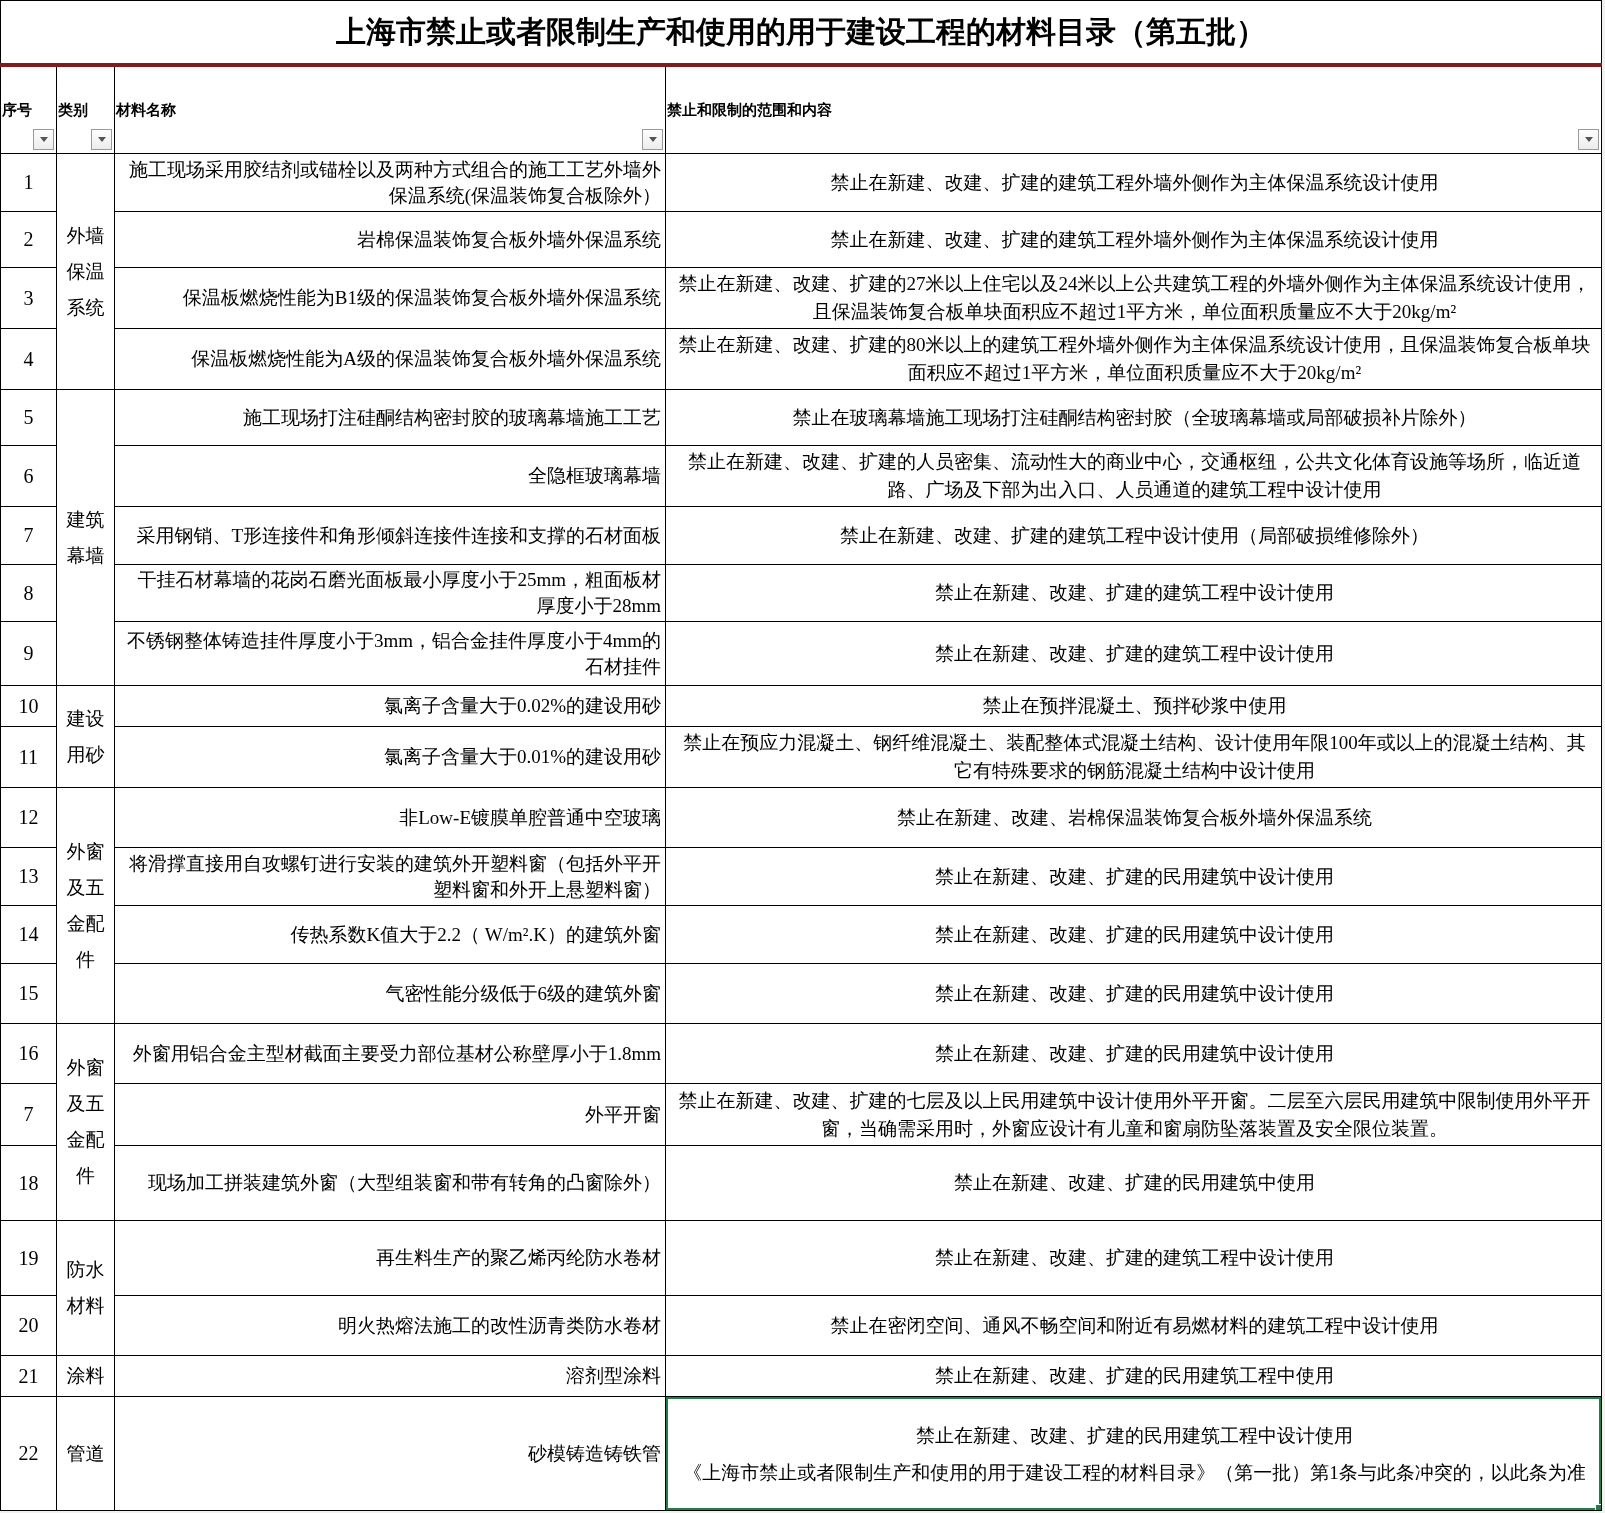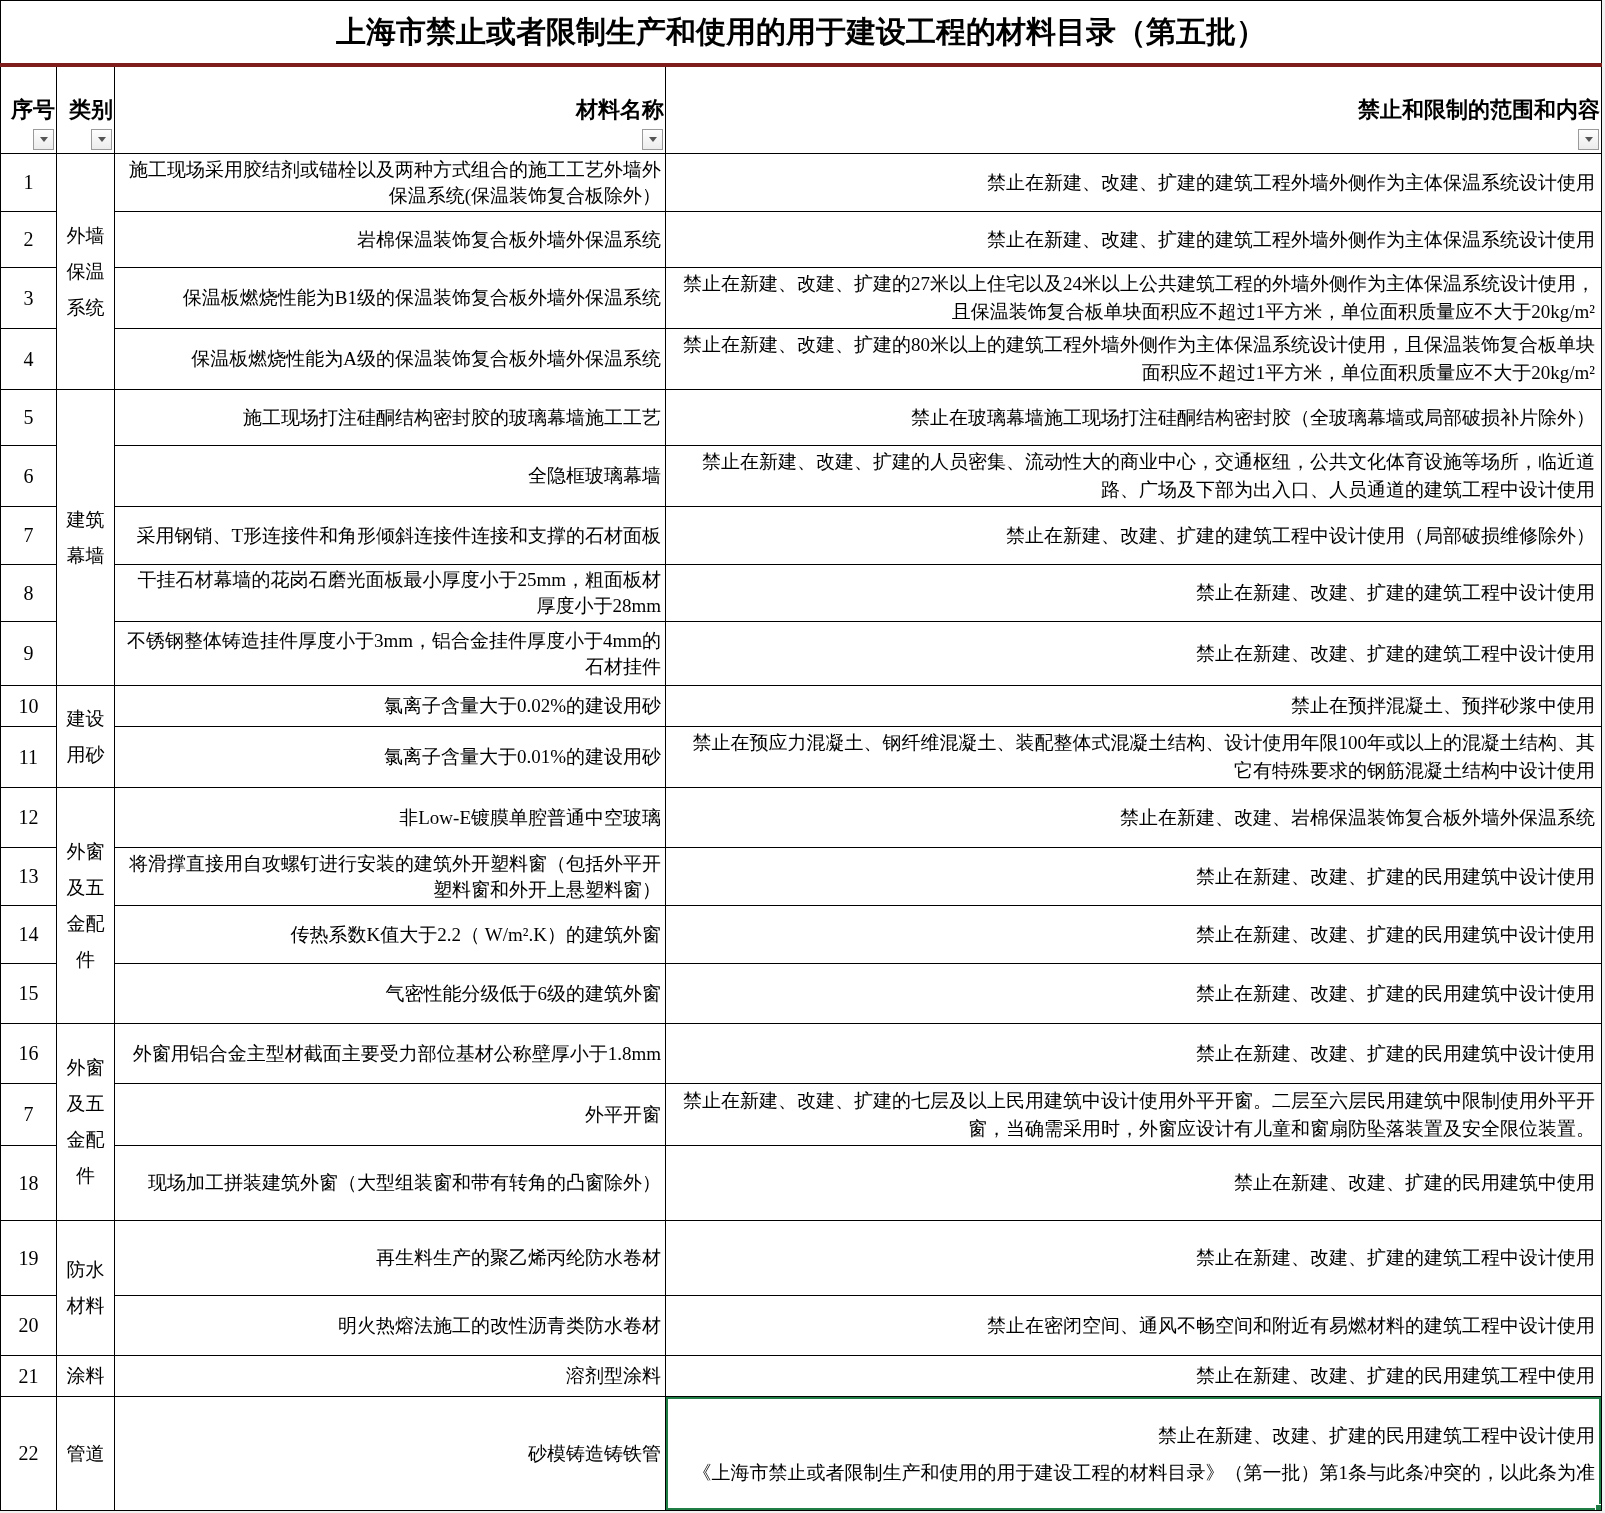--- a/index.html
+++ b/index.html
@@ -1,25 +1,25 @@
 <!DOCTYPE html>
 <html><head>
 <meta charset="utf-8">
 <style>
   html,body{margin:0;padding:0;background:#f1f1f1;}
   body{font-family:"Liberation Serif","DejaVu Serif",serif;color:#000;}
   .sheet{width:1601px;background:#ffffff;margin:0;}
   table{border-collapse:collapse;table-layout:fixed;width:1601px;}
   td,th{border:1px solid #000;vertical-align:middle;overflow:hidden;}
   tr.title-row td{height:60px;text-align:center;font-weight:bold;font-size:30px;border-bottom:4px solid #7f1d1d;}
-  th{position:relative;height:84px;font-size:22px;font-weight:bold;text-align:right;background:#fff;}
+  th{position:relative;height:84px;font-size:15px;font-weight:bold;text-align:left;background:#fff;}
   td.no{width:56px;text-align:center;font-size:20px;}
   td.cat{text-align:center;font-size:19px;line-height:36px;padding:0 6px;}
   td.mat{font-size:19px;line-height:26px;padding:2px 4px 2px 7px;text-align:right;}
-  td.scope{font-size:19px;line-height:28px;padding:2px 6px 2px 8px;text-align:right;}
+  td.scope{font-size:19px;line-height:28px;padding:2px 6px 2px 8px;text-align:center;}
   .h55{height:41px}.h56{height:56px}.h57{height:60px}.h58{height:58px}
   .h60{height:60px}.h61{height:75px}.h62{height:62px}.h64{height:64px}.h114{height:114px}
   .filter-btn{position:absolute;right:2px;bottom:3px;width:21px;height:21px;
     background:linear-gradient(#fefefe,#ececec);border:1px solid #9a9a9a;
     display:flex;align-items:center;justify-content:center;cursor:pointer;box-sizing:border-box;}
   .tri{width:0;height:0;border-left:4px solid transparent;border-right:4px solid transparent;border-top:5px solid #555;}
   td.selected{position:relative;}
   .sel-box{position:absolute;left:-1px;top:-1px;right:-1px;bottom:-1px;
     border:3px solid #1e7e45;pointer-events:none;}
   .fill-handle{position:absolute;right:-4px;bottom:-4px;width:8px;height:8px;

